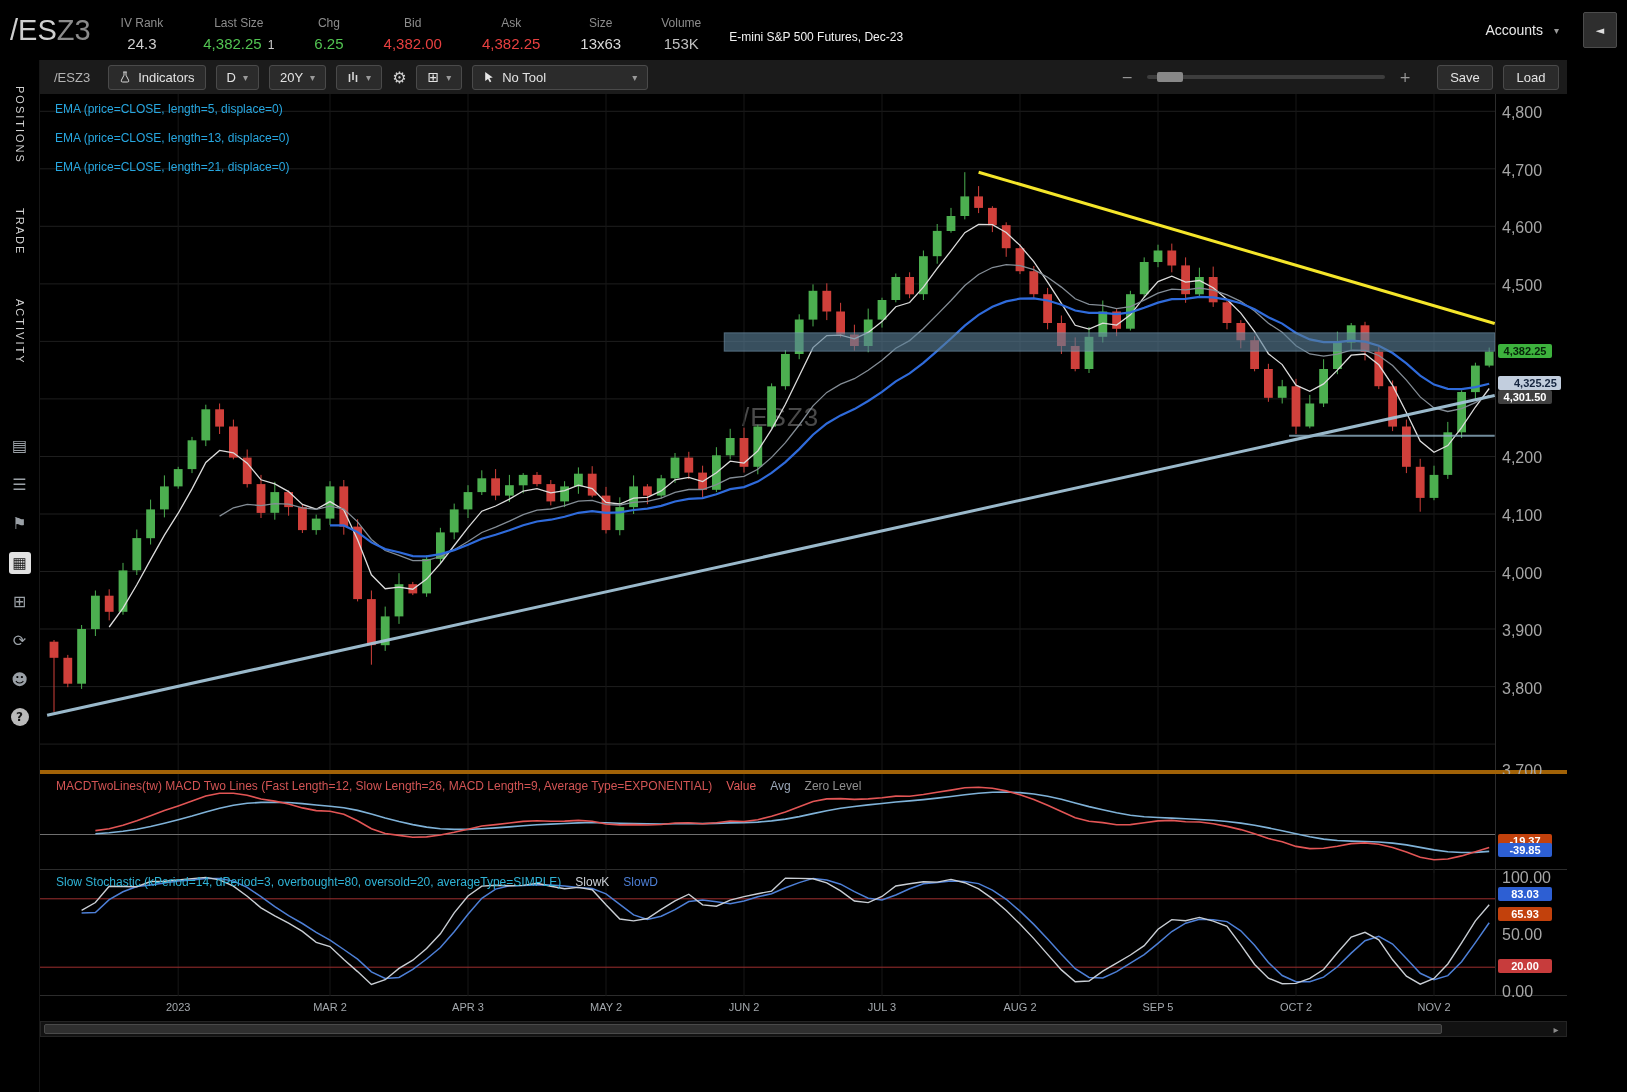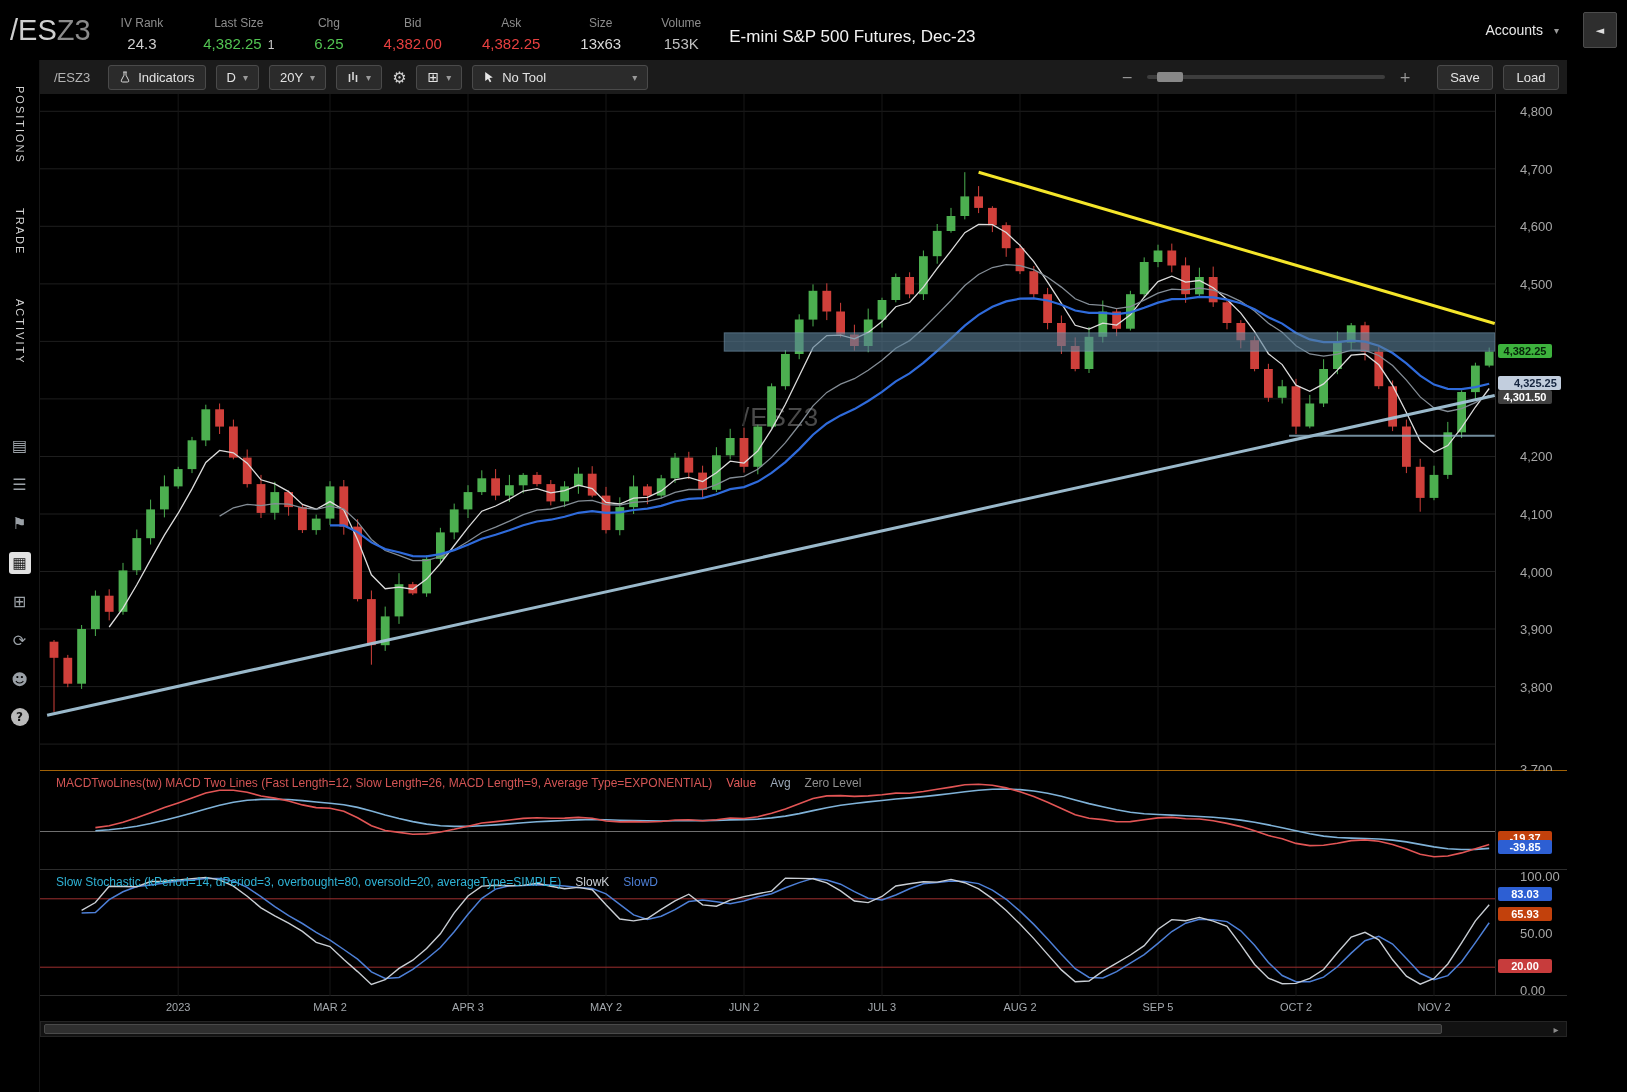--- a/index.html
+++ b/index.html
@@ -6,21 +6,21 @@
   html,body{width:1627px;height:1092px;background:#000;font-family:"Liberation Sans","DejaVu Sans",sans-serif;color:#ddd;overflow:hidden}
   
   .hdr{display:flex;align-items:center;height:60px;padding:0 10px 0 10px}
   .hdr-sym{font-size:29px;margin-right:30px;white-space:nowrap}
   .sym-root{color:#cfcfcf}.sym-suffix{color:#8b8b8b}
   .hdr-stats{display:flex;gap:40px;align-items:flex-start;padding-top:8px}
   .stat{text-align:center}
   .hdr-label{font-size:12px;color:#8d8d8d;margin-bottom:5px;white-space:nowrap}
   .hdr-value{font-size:15px;color:#d6d6d6;display:flex;gap:6px;justify-content:center;align-items:baseline;white-space:nowrap}
   .stat-extra{font-size:12px;color:#cfcfcf}
-  .hdr-desc{font-size:17px;color:#f2f2f2;margin-left:28px;padding-top:14px;white-space:nowrap}
+  .hdr-desc{font-size:12px;color:#f2f2f2;margin-left:28px;padding-top:14px;white-space:nowrap}
   .hdr-right{margin-left:auto;display:flex;align-items:center;gap:24px}
   .accounts{font-size:14px;color:#e8e8e8;display:flex;gap:11px;align-items:center;cursor:pointer}
   .caret{color:#9a9a9a;font-size:10px;font-family:"DejaVu Sans",sans-serif}
   .collapse-btn{width:34px;height:36px;background:#2e2e2e;border:1px solid #4c4c4c;color:#ddd;border-radius:2px;font-family:"DejaVu Sans",sans-serif;font-size:11px;cursor:pointer}
   
   .layout{display:flex;height:1032px}
   .sidebar{width:40px;border-right:1px solid #161616;display:flex;flex-direction:column;align-items:center;padding-top:26px;background:#000}
   .side-tab{writing-mode:vertical-rl;font-size:11px;letter-spacing:2px;color:#d2d2d2;margin-bottom:44px;cursor:pointer;white-space:nowrap}
   .side-icons{display:flex;flex-direction:column;align-items:center;gap:17px;margin-top:26px;font-family:"DejaVu Sans",sans-serif}
   .side-icon{color:#9aa0a6;font-size:16px;width:22px;height:22px;display:grid;place-items:center;cursor:pointer}
@@ -37,25 +37,25 @@
   .tb-tool .caret{margin-left:auto}
   .tb-spacer{flex:1}
   .zoom-sign{color:#9a9a9a;font-size:14px;cursor:pointer;font-family:"DejaVu Sans",sans-serif}
   .zoom-track{width:238px;height:4px;background:#3d3d3d;border-radius:2px;position:relative;margin:0 4px;cursor:pointer}
   .zoom-handle{position:absolute;left:10px;top:-3px;width:26px;height:10px;background:#888;border-radius:2px}
   .tb-save{margin-left:16px}
   .tb-btn.wide{width:56px;justify-content:center}
   
   .panel{position:relative;width:1527px;background:#000}
   .p-main{height:676px}
-  .p-macd{height:99px;border-top:1px solid #a16207}
+  .p-macd{height:99px;border-top:4px solid #a16207}
   .p-stoch{height:126px;border-top:1px solid #2c2c2c}
   .panel svg{display:block;position:relative;z-index:1}
   .axis{position:absolute;left:1455px;top:0;bottom:0;width:72px;border-left:1px solid #2c2c2c;z-index:2;background:#000}
-  .ax-tick{position:absolute;left:24px;font-size:13px;color:#a6a6a6;white-space:nowrap}
+  .ax-tick{position:absolute;left:6px;font-size:16px;color:#a6a6a6;white-space:nowrap}
   .ax-badge{position:absolute;left:2px;font-size:11px;font-weight:bold;padding:1px 4px;border-radius:2px;white-space:nowrap;min-width:54px;text-align:center}
   .ema-labels{position:absolute;top:8px;left:15px;z-index:3}
   .ema-label{color:#27a7e0;font-size:12px;margin-bottom:15px;cursor:pointer;white-space:nowrap}
   .watermark{position:absolute;left:702px;top:308px;font-size:26px;color:#4a4a4a;z-index:0;letter-spacing:1px}
   .study-title{position:absolute;top:5px;left:16px;z-index:3;font-size:12px;display:flex;gap:14px;white-space:nowrap;cursor:pointer}
   .xaxis{position:relative;height:24px;width:1527px;border-top:1px solid #2c2c2c;background:#000}
   .x-label{position:absolute;top:5px;width:60px;text-align:center;font-size:11px;color:#a3a8ad}
   .hscroll{width:1527px;height:16px;background:#121212;margin-top:2px;position:relative;border:1px solid #242424}
   .hs-handle{position:absolute;left:3px;top:2px;height:10px;width:1398px;background:#2f2f2f;border:1px solid #4a4a4a;border-radius:2px;cursor:grab}
   .hs-arrow{position:absolute;right:2px;top:1px;width:16px;height:12px;display:grid;place-items:center;color:#8a8a8a;font-size:10px;font-family:"DejaVu Sans",sans-serif;cursor:pointer}
@@ -434,20 +434,25 @@
           <rect x="1444.8" y="257.6" width="8.8" height="14.0" fill="#4caf50"></rect>
           <polyline fill="none" stroke="#dcdcdc" stroke-width="1.3" points="69.2,533.0 83.0,514.1 96.8,490.8 110.6,465.6 124.4,441.2 138.2,419.2 152.0,394.9 165.8,368.4 179.6,356.4 193.4,358.8 207.2,369.2 221.0,385.8 234.8,389.9 248.6,397.6 262.4,410.4 276.2,415.2 290.0,407.6 303.8,415.9 317.6,445.7 331.4,480.8 345.2,494.7 359.0,493.2 372.8,495.2 386.6,485.1 400.4,469.5 414.2,451.5 428.0,433.7 441.8,417.2 455.6,412.0 469.4,405.1 483.2,397.0 497.0,394.7 510.8,398.9 524.6,396.7 538.4,391.1 552.2,394.6 566.0,408.4 579.8,410.0 593.6,404.1 607.4,403.3 621.2,396.9 635.0,385.8 648.8,383.4 662.6,387.5 676.4,378.8 690.2,367.2 704.0,369.1 717.8,356.9 731.6,335.4 745.4,310.2 759.2,282.0 773.0,253.6 786.8,241.6 800.6,241.2 814.4,244.8 828.2,238.4 842.0,227.6 855.8,212.7 869.6,208.5 883.4,193.1 897.2,174.4 911.0,156.9 924.8,138.7 938.6,130.5 952.4,130.7 966.2,138.5 980.0,151.4 993.8,167.7 1007.6,188.1 1021.4,209.4 1035.2,231.3 1049.0,235.1 1062.8,229.2 1076.6,231.1 1090.4,220.8 1104.2,203.2 1118.0,187.6 1131.8,182.2 1145.6,188.2 1159.4,186.5 1173.2,193.7 1187.0,205.5 1200.8,219.1 1214.6,237.7 1228.4,259.7 1242.2,270.6 1256.0,291.2 1269.8,297.3 1283.6,289.9 1297.4,276.1 1311.2,261.2 1325.0,260.0 1338.8,270.8 1352.6,291.4 1366.4,318.5 1380.2,347.0 1394.0,358.3 1407.8,351.6 1421.6,333.7 1435.4,313.0 1449.2,294.5"></polyline>
           <polyline fill="none" stroke="#848d96" stroke-width="1.3" points="179.6,422.1 193.4,413.8 207.2,410.4 221.0,411.6 234.8,409.7 248.6,410.2 262.4,413.9 276.2,415.4 290.0,412.1 303.8,415.0 317.6,427.9 331.4,445.5 345.2,456.5 359.0,461.3 372.8,466.7 386.6,466.5 400.4,462.5 414.2,455.7 428.0,447.5 441.8,438.5 455.6,433.2 469.4,427.2 483.2,420.6 497.0,416.2 510.8,415.0 524.6,411.7 538.4,407.2 552.2,406.4 566.0,410.6 579.8,411.0 593.6,408.3 607.4,407.3 621.2,404.1 635.0,398.3 648.8,395.5 662.6,395.5 676.4,390.6 690.2,384.0 704.0,382.4 717.8,375.3 731.6,363.4 745.4,348.6 759.2,331.0 773.0,311.9 786.8,298.4 800.6,290.1 814.4,284.7 828.2,276.2 842.0,266.2 855.8,254.3 869.6,246.6 883.4,234.5 897.2,220.6 911.0,206.5 924.8,191.6 938.6,180.5 952.4,173.5 966.2,170.7 980.0,171.6 993.8,175.7 1007.6,183.3 1021.4,193.1 1035.2,204.8 1049.0,210.3 1062.8,211.3 1076.6,214.6 1090.4,212.6 1104.2,206.2 1118.0,199.1 1131.8,195.2 1145.6,195.9 1159.4,194.0 1173.2,196.1 1187.0,200.8 1200.8,207.3 1214.6,216.9 1228.4,229.3 1242.2,238.3 1256.0,251.8 1269.8,260.0 1283.6,262.2 1297.4,260.2 1311.2,256.1 1325.0,256.3 1338.8,261.5 1352.6,271.6 1366.4,286.1 1380.2,302.9 1394.0,314.0 1407.8,317.5 1421.6,314.7 1435.4,308.6 1449.2,301.3"></polyline>
           <polyline fill="none" stroke="#2f6bdb" stroke-width="2.2" points="290.0,431.3 303.8,431.4 317.6,438.1 331.4,448.4 345.2,455.1 359.0,458.3 372.8,462.1 386.6,462.3 400.4,460.1 414.2,456.1 428.0,450.8 441.8,444.8 455.6,440.8 469.4,436.3 483.2,431.3 497.0,427.5 510.8,425.7 524.6,422.7 538.4,418.8 552.2,417.2 566.0,418.9 579.8,418.4 593.6,416.0 607.4,414.7 621.2,411.9 635.0,407.5 648.8,404.9 662.6,404.1 676.4,400.2 690.2,395.1 704.0,393.1 717.8,387.6 731.6,378.9 745.4,368.1 759.2,355.1 773.0,340.7 786.8,329.5 800.6,321.4 814.4,315.1 828.2,307.0 842.0,297.8 855.8,287.4 869.6,279.4 883.4,268.8 897.2,256.8 911.0,244.5 924.8,231.6 938.6,220.9 952.4,212.8 966.2,207.4 980.0,204.7 993.8,204.3 1007.6,206.5 1021.4,210.7 1035.2,216.5 1049.0,218.9 1062.8,218.8 1076.6,220.2 1090.4,218.4 1104.2,213.8 1118.0,208.6 1131.8,205.2 1145.6,204.8 1159.4,202.8 1173.2,203.3 1187.0,205.6 1200.8,209.3 1214.6,215.3 1228.4,223.3 1242.2,229.6 1256.0,239.0 1269.8,245.4 1283.6,248.1 1297.4,248.1 1311.2,246.6 1325.0,247.6 1338.8,251.7 1352.6,259.0 1366.4,269.4 1380.2,281.6 1394.0,290.6 1407.8,294.9 1421.6,295.2 1435.4,293.1 1449.2,289.8"></polyline>
           <rect x="684.2" y="238.8" width="770.8" height="18.4" fill="#5b7f97" fill-opacity="0.62" stroke="#7fa6bf" stroke-opacity="0.5"></rect>
           <line x1="938.6" y1="78.2" x2="1454.7" y2="229.6" stroke="#f5e62a" stroke-width="3" opacity="1"></line>
           <line x1="7.1" y1="621.3" x2="1454.7" y2="301.5" stroke="#a3c3d6" stroke-width="3" opacity="0.95"></line>
           <line x1="1249.1" y1="341.7" x2="1454.7" y2="341.7" stroke="#8fb0c4" stroke-width="2" opacity="0.8"></line>
           <text x="1459.2" y="261.1" fill="#46c846" font-size="13">+</text>
         </svg>
+      <div class="ema-labels">
+        <div class="ema-label">EMA (price=CLOSE, length=5, displace=0)</div>
+        <div class="ema-label">EMA (price=CLOSE, length=13, displace=0)</div>
+        <div class="ema-label">EMA (price=CLOSE, length=21, displace=0)</div>
+      </div>
       <div class="axis" id="main-axis">
           <div class="ax-tick" style="top: 10.2596px;">4,800</div>
           <div class="ax-tick" style="top: 67.7915px;">4,700</div>
           <div class="ax-tick" style="top: 125.323px;">4,600</div>
           <div class="ax-tick" style="top: 182.855px;">4,500</div>
           <div class="ax-tick" style="top: 355.451px;">4,200</div>
           <div class="ax-tick" style="top: 412.983px;">4,100</div>
           <div class="ax-tick" style="top: 470.515px;">4,000</div>
           <div class="ax-tick" style="top: 528.047px;">3,900</div>
           <div class="ax-tick" style="top: 585.579px;">3,800</div>

